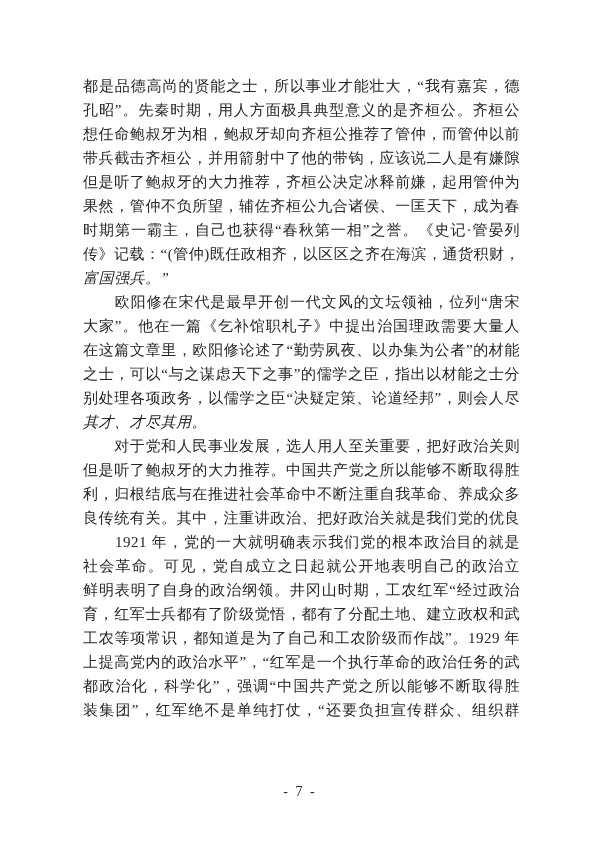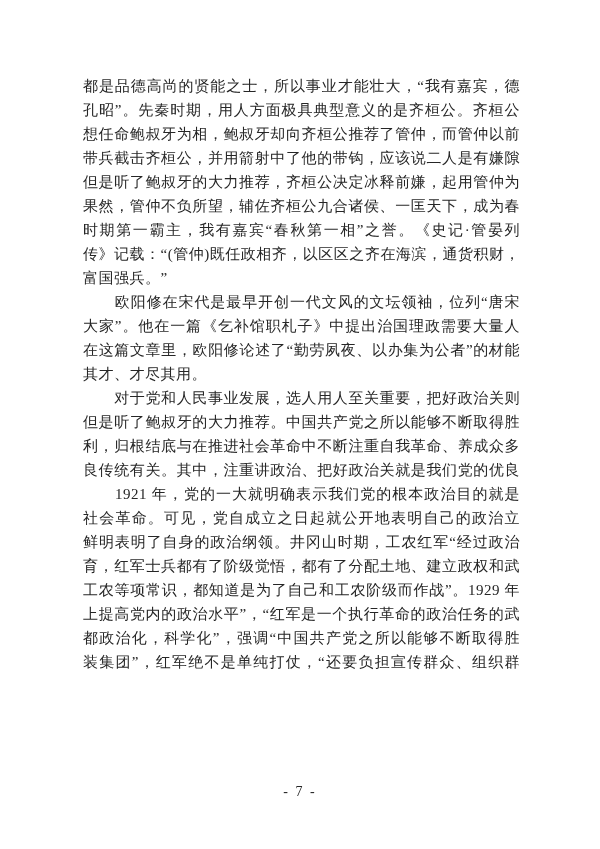--- a/index.html
+++ b/index.html
@@ -33,20 +33,21 @@
     letter-spacing: 0.5px;
     text-align: justify;
     text-align-last: justify;
     text-justify: inter-character;
     -moz-text-align-last: justify;
     overflow: hidden;
   }
   .line.no-justify {
     text-align: right;
     text-align-last: left;
+    font-style: italic;
     -moz-text-align-last: left;
   }
   .page-number {
     position: absolute;
     left: 0;
     top: 784px;
     width: 600px;
     text-align: center;
     font-size: 14px;
     letter-spacing: 2px;
@@ -58,28 +59,30 @@
 
 <div class="page">
   <div class="content">
       <div class="para">
         <div class="line">都是品德高尚的贤能之士，所以事业才能壮大，“我有嘉宾，德音</div>
         <div class="line">孔昭”。先秦时期，用人方面极具典型意义的是齐桓公。齐桓公原</div>
         <div class="line">想任命鲍叔牙为相，鲍叔牙却向齐桓公推荐了管仲，而管仲以前曾</div>
         <div class="line">带兵截击齐桓公，并用箭射中了他的带钩，应该说二人是有嫌隙的。</div>
         <div class="line">但是听了鲍叔牙的大力推荐，齐桓公决定冰释前嫌，起用管仲为相。</div>
         <div class="line">果然，管仲不负所望，辅佐齐桓公九合诸侯、一匡天下，成为春秋</div>
-        <div class="line">时期第一霸主，我有嘉宾“春秋第一相”之誉。《史记·管晏列</div>
+        <div class="line">时期第一霸主，自己也获得“春秋第一相”之誉。《史记·管晏列</div>
         <div class="line">传》记载：“(管仲)既任政相齐，以区区之齐在海滨，通货积财，</div>
         <div class="line no-justify">富国强兵。”</div>
       </div>
       <div class="para">
         <div class="line">　　欧阳修在宋代是最早开创一代文风的文坛领袖，位列“唐宋八</div>
         <div class="line">大家”。他在一篇《乞补馆职札子》中提出治国理政需要大量人才。</div>
         <div class="line">在这篇文章里，欧阳修论述了“勤劳夙夜、以办集为公者”的材能</div>
+        <div class="line">之士，可以“与之谋虑天下之事”的儒学之臣，指出以材能之士分</div>
+        <div class="line">别处理各项政务，以儒学之臣“决疑定策、论道经邦”，则会人尽</div>
         <div class="line no-justify">其才、才尽其用。</div>
       </div>
       <div class="para">
         <div class="line">　　对于党和人民事业发展，选人用人至关重要，把好政治关则排</div>
         <div class="line">但是听了鲍叔牙的大力推荐。中国共产党之所以能够不断取得胜</div>
         <div class="line">利，归根结底与在推进社会革命中不断注重自我革命、养成众多优</div>
         <div class="line">良传统有关。其中，注重讲政治、把好政治关就是我们党的优良传</div>
       </div>
       <div class="para">
         <div class="line">　　1921 年，党的一大就明确表示我们党的根本政治目的就是进行</div>

